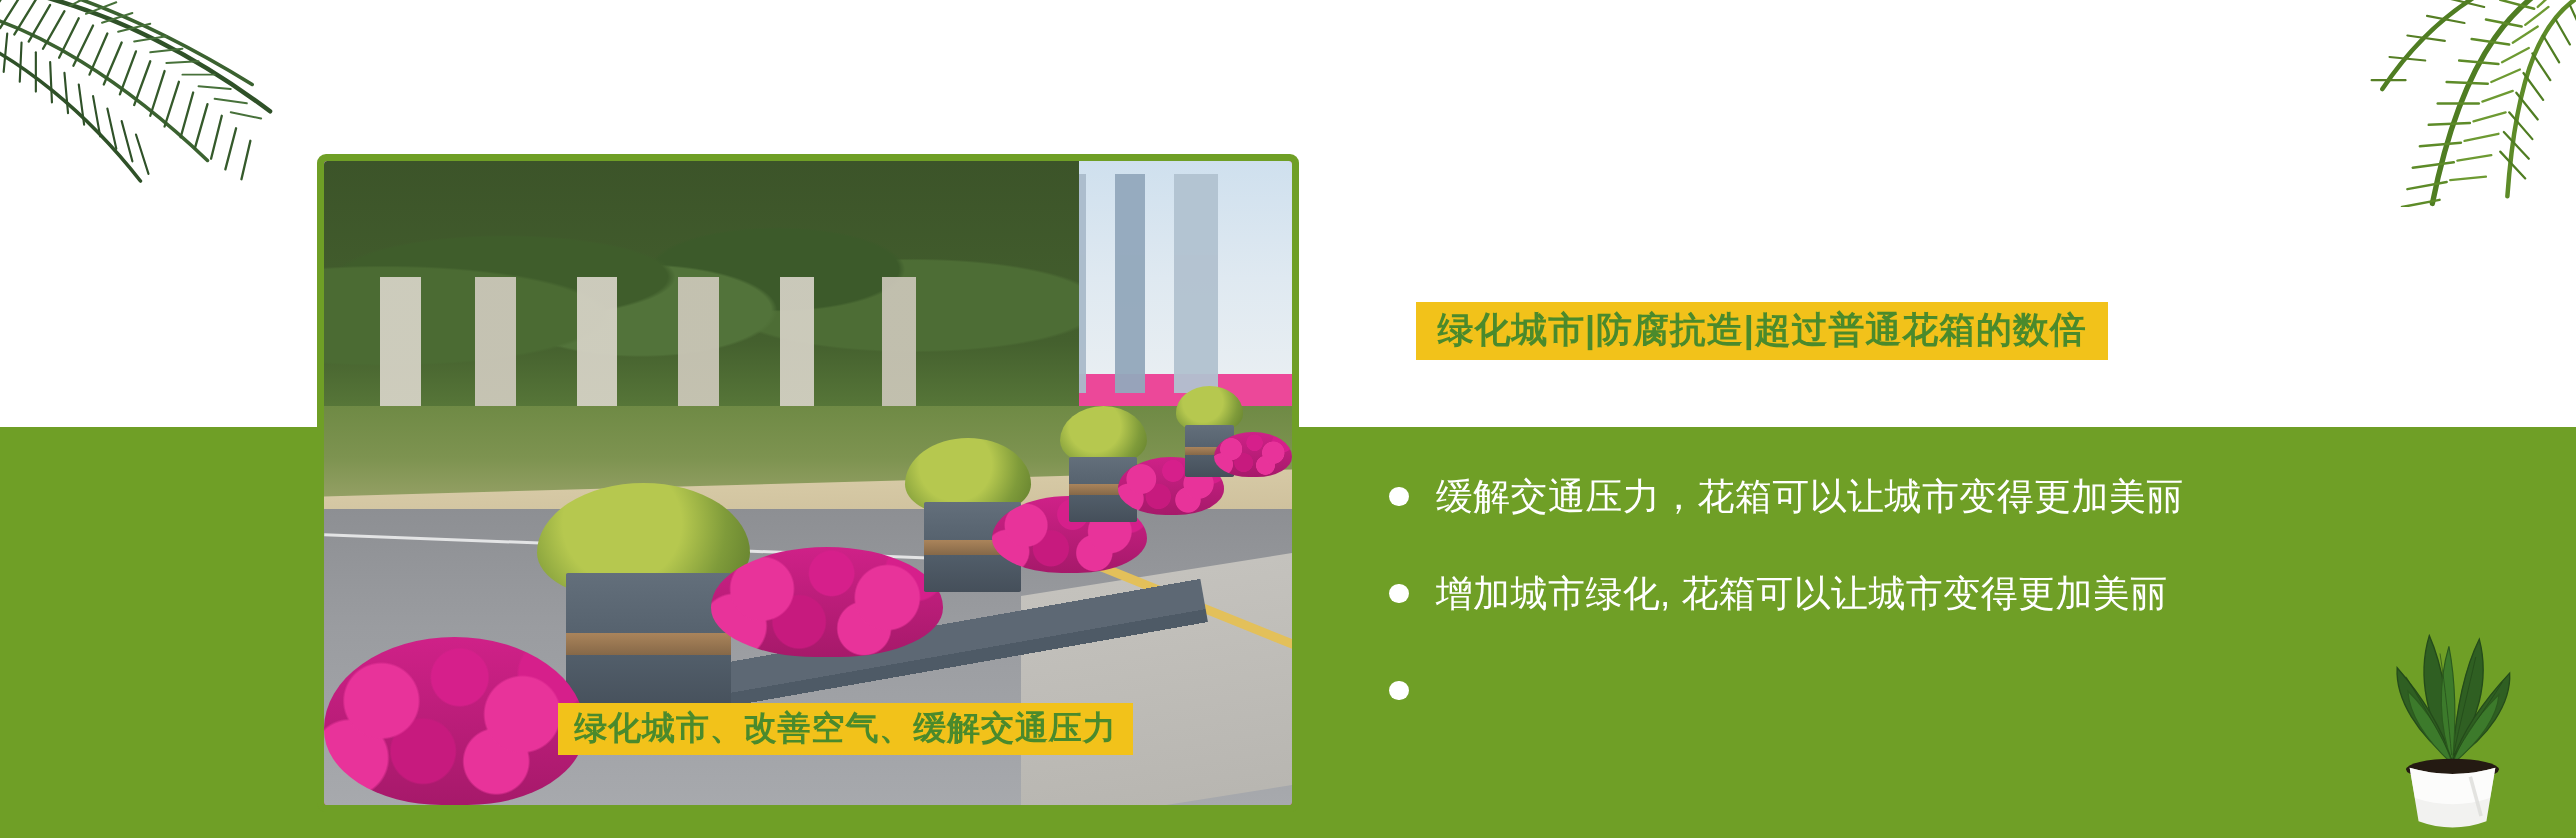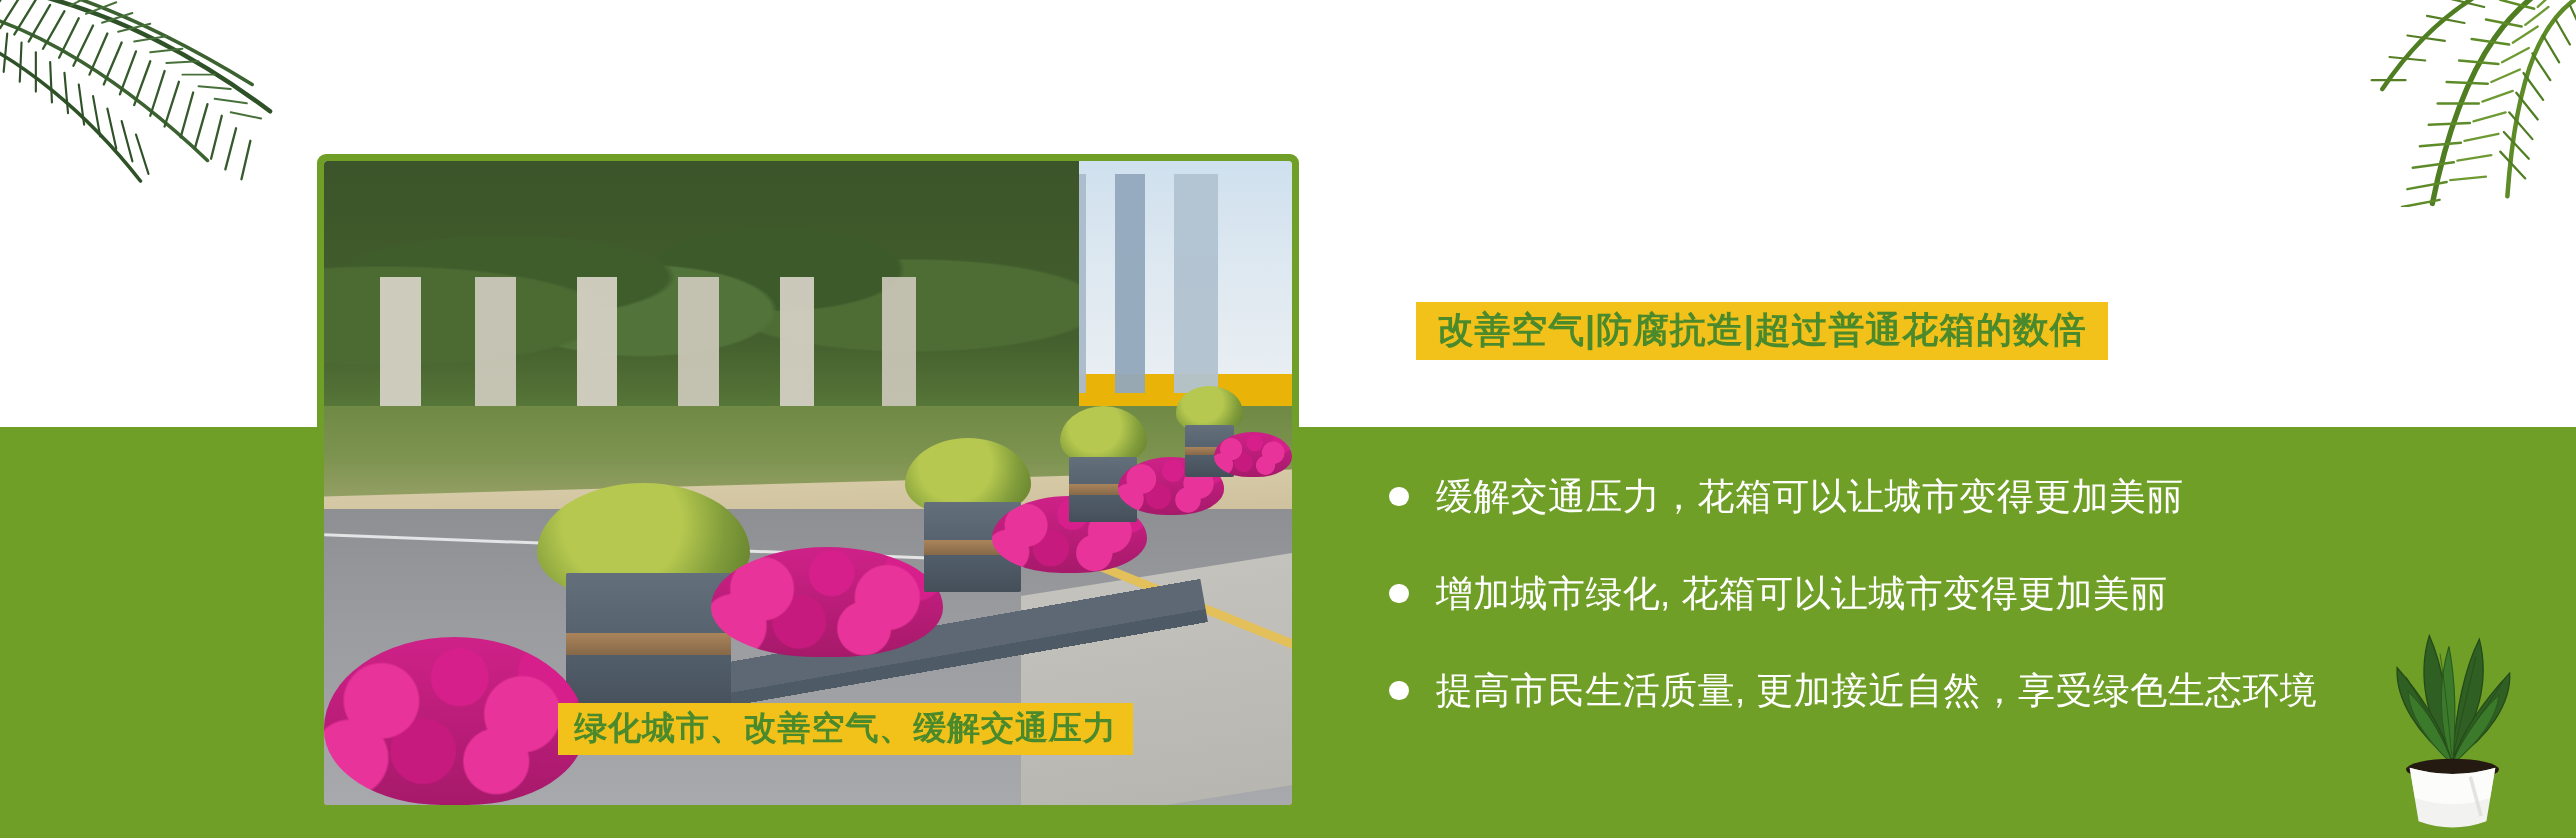--- a/index.html
+++ b/index.html
@@ -48,21 +48,21 @@
     border-radius: 9px;
     padding: 7.2px;
     box-sizing: border-box;
   }
   .photo-inner {
     position: relative;
     width: 100%;
     height: 100%;
     border-radius: 3.6px;
     overflow: hidden;
-    background: #eab308;
+    background: #ec4899;
   }
 
   
   .ph-sky {
     position: absolute; left: 0; top: 0; width: 100%; height: 33%;
     background: linear-gradient(180deg, #cfe0ee 0%, #dfe9f1 55%, #e8eef2 100%);
   }
   .ph-skyline {
     position: absolute; left: 62%; top: 2%; width: 38%; height: 34%;
     background:
@@ -413,35 +413,34 @@
       <div class="photo-caption">
         <span>绿化城市、改善空气、缓解交通压力</span>
       </div>
     </div>
   </div>
 
   <div class="right-col">
 
 
     <div class="subtitle-box">
-      <span>改善空气|防腐抗造|超过普通花箱的数倍</span>
+      <span>绿化城市|防腐抗造|超过普通花箱的数倍</span>
     </div>
 
     <div class="bullets">
       <div class="bullet">
         <span class="bullet-dot"></span>
         <span class="bullet-text">缓解交通压力，花箱可以让城市变得更加美丽</span>
       </div>
       <div class="bullet">
         <span class="bullet-dot"></span>
         <span class="bullet-text">增加城市绿化, 花箱可以让城市变得更加美丽</span>
       </div>
       <div class="bullet">
         <span class="bullet-dot"></span>
-        <span class="bullet-text">提高市民生活质量, 更加接近自然，享受绿色生态环境</span>
       </div>
     </div>
   </div>
 
   <div class="pot-wrap">
     <svg viewBox="0 0 200 270" width="179" height="241" aria-hidden="true">
       <g fill="#2f5f22" stroke="#244b1a" stroke-width="1.5">
         <path d="M100 186 C 72 150 60 96 74 50 C 90 86 96 132 100 186 Z"></path>
         <path d="M100 186 C 128 150 142 100 130 54 C 112 90 104 134 100 186 Z"></path>
         <path d="M100 190 C 62 162 36 122 38 86 C 66 118 88 154 100 190 Z"></path>

